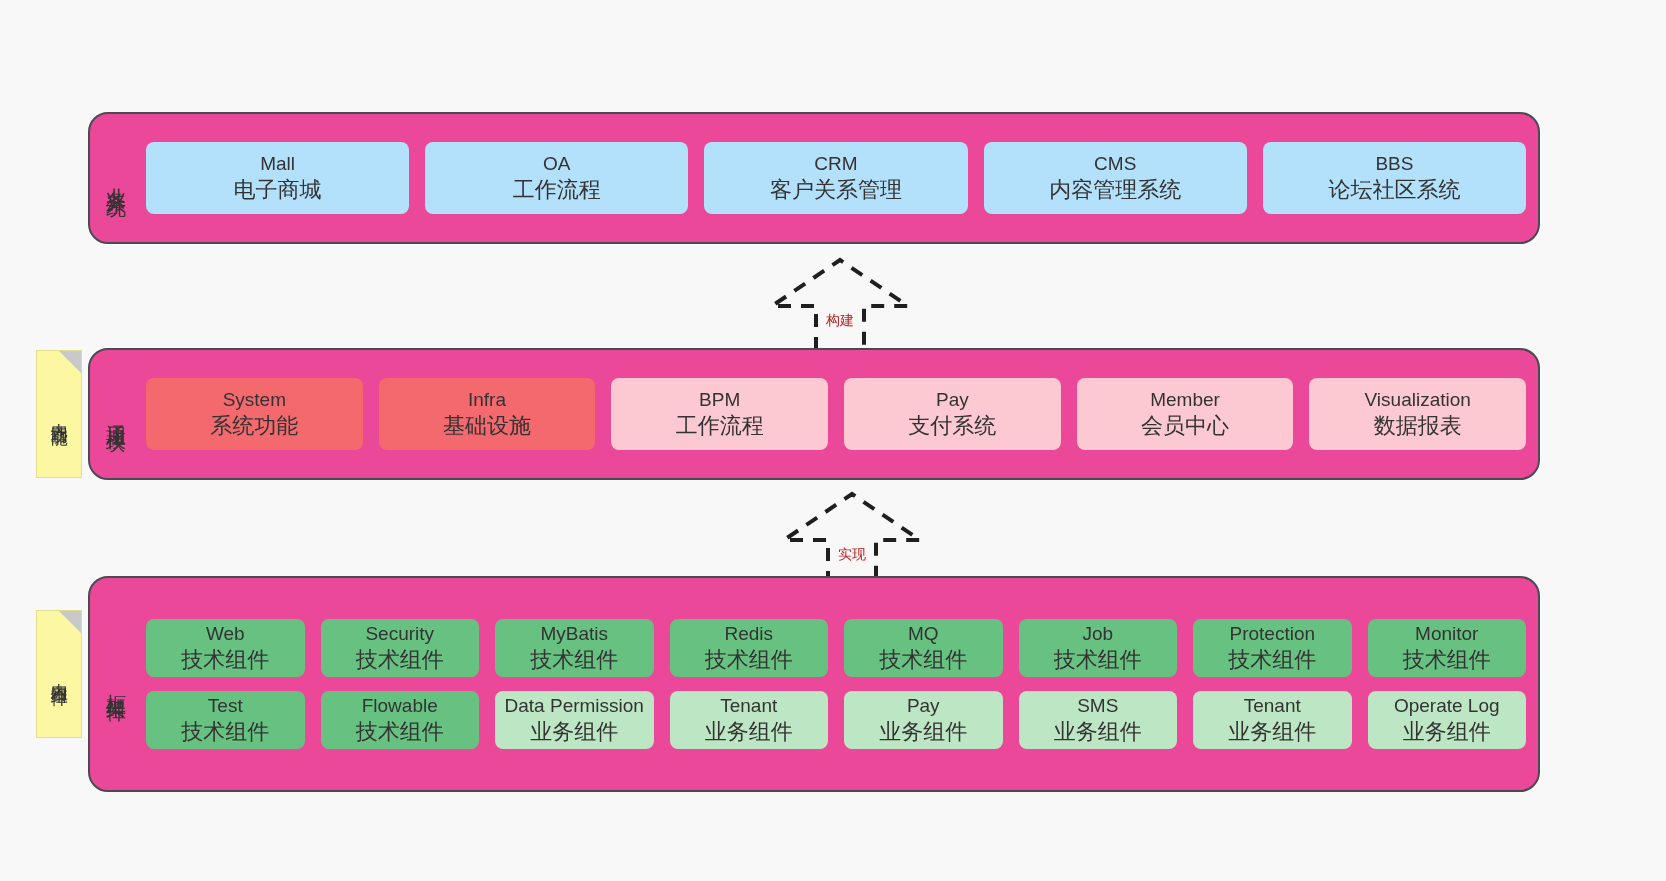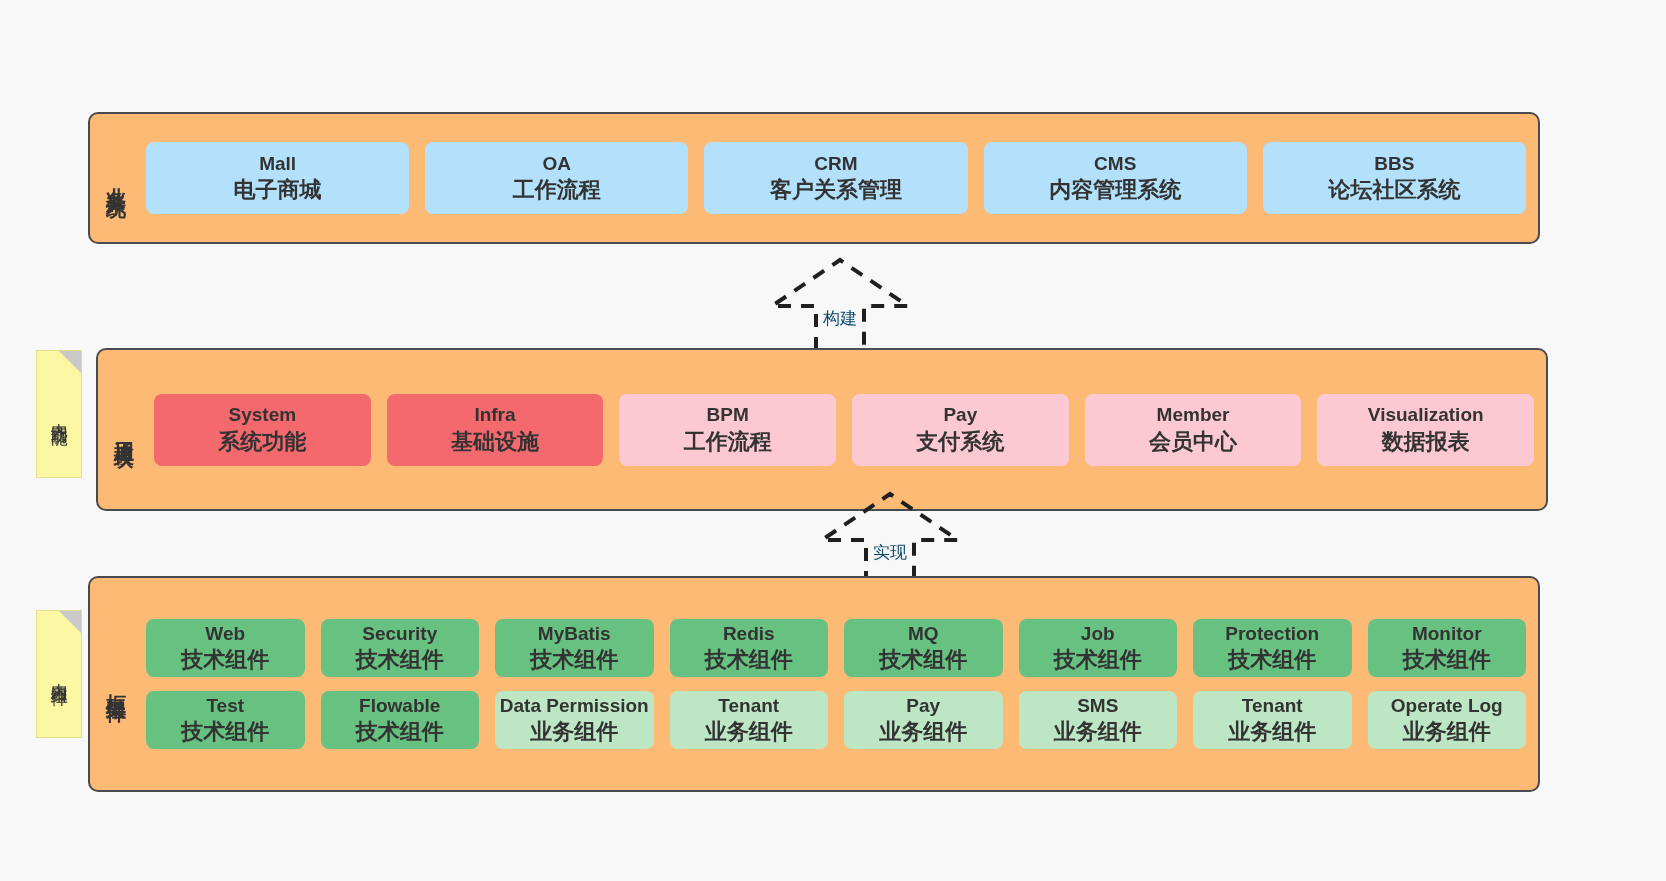--- a/index.html
+++ b/index.html
@@ -18,26 +18,25 @@
 
   .canvas {
     position: absolute;
     inset: 0;
   }
 
   
   .section {
     position: absolute;
     box-sizing: border-box;
-    background: #fdba74;
+    background: #ec4899;
     border: 2px solid #4a4a52;
-    border-radius: 10px;
+    border-radius: 20px;
     display: flex;
     align-items: stretch;
-    font-weight: bold;
   }
 
   .section-label {
     flex: 0 0 auto;
     width: 40px;
     display: flex;
     align-items: center;
     justify-content: center;
     padding: 0 6px;
   }
@@ -83,21 +82,21 @@
 
   
   .c-blue        { background: #b3e0fb; }
   .c-red         { background: #f4696e; }
   .c-pink        { background: #fcc9d2; }
   .c-green       { background: #67c281; }
   .c-lightgreen  { background: #bde7c4; }
 
   
   #sec-business { left: 88px;  top: 112px; width: 1452px; height: 132px; }
-  #sec-common   { left: 88px;  top: 348px; width: 1452px; height: 163px; margin-left: 8px; }
+  #sec-common   { left: 88px;  top: 348px; width: 1452px; height: 132px; }
   #sec-frame    { left: 88px;  top: 576px; width: 1452px; height: 216px; }
 
   #sec-business .card, #sec-common .card { height: 72px; }
   #sec-frame .card { height: 58px; }
 
   
   .sticky {
     position: absolute;
     box-sizing: border-box;
     width: 46px;
@@ -129,31 +128,31 @@
   #sticky-common { left: 36px; top: 350px; height: 128px; }
   #sticky-frame  { left: 36px; top: 610px; height: 128px; }
 
   
   .arrow-wrap {
     position: absolute;
     width: 160px;
     height: 96px;
   }
   #arrow-build  { left: 760px; top: 254px; }
-  #arrow-impl   { left: 810px; top: 488px; }
+  #arrow-impl   { left: 772px; top: 488px; }
 
   .arrow-wrap svg { display: block; }
   .arrow-label {
     position: absolute;
     left: 0;
     right: 0;
     bottom: 20px;
     text-align: center;
-    font-size: 17px;
-    color: #0c4a6e;
+    font-size: 14px;
+    color: #b91c1c;
     pointer-events: none;
   }
 </style>
 </head>
 <body>
 
 <div class="canvas">
 
   <div class="section" id="sec-business">
     <div class="section-label">

